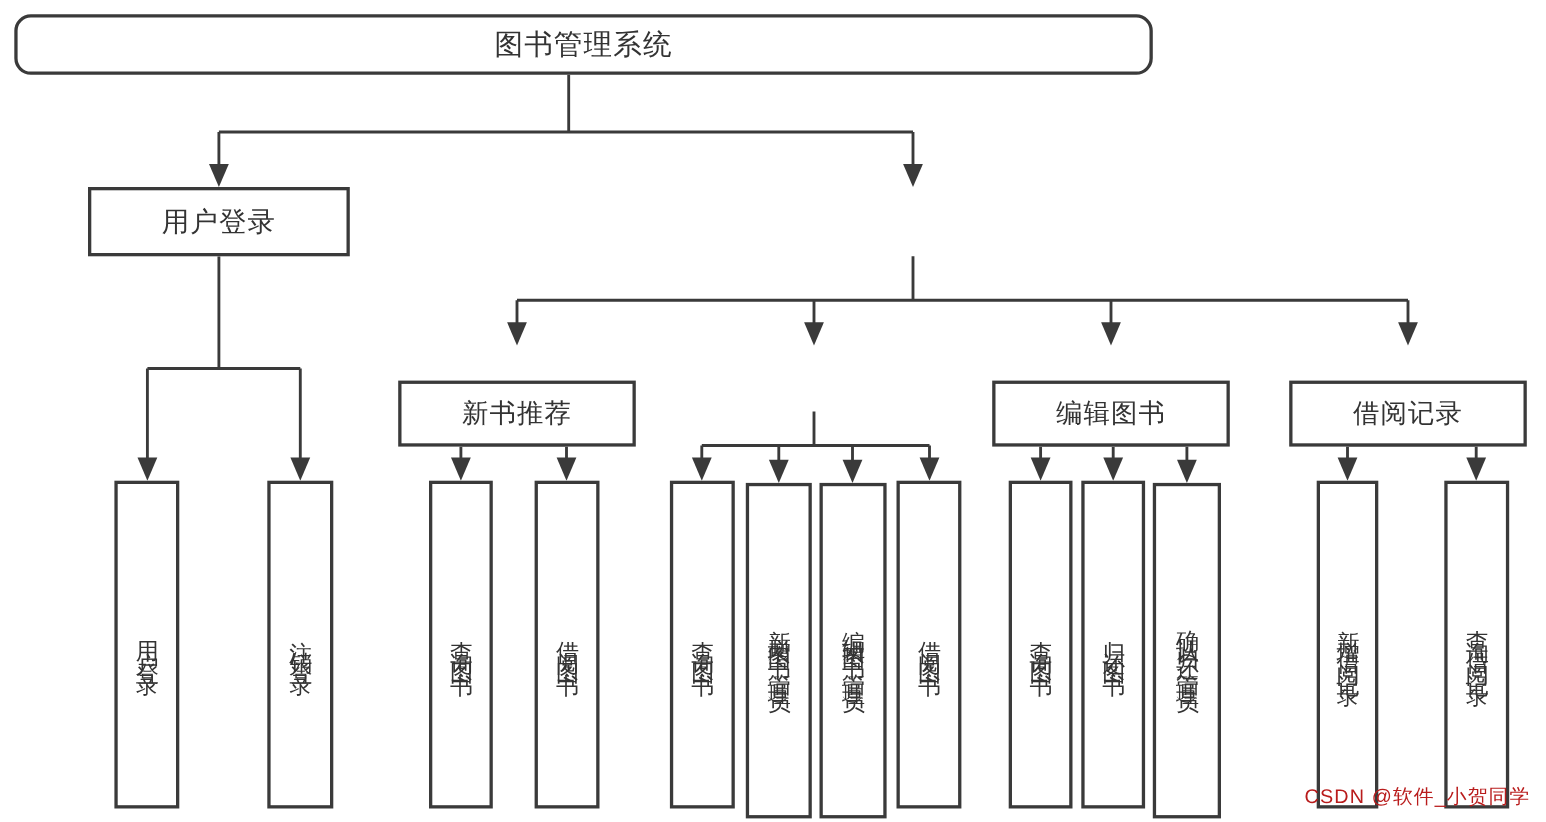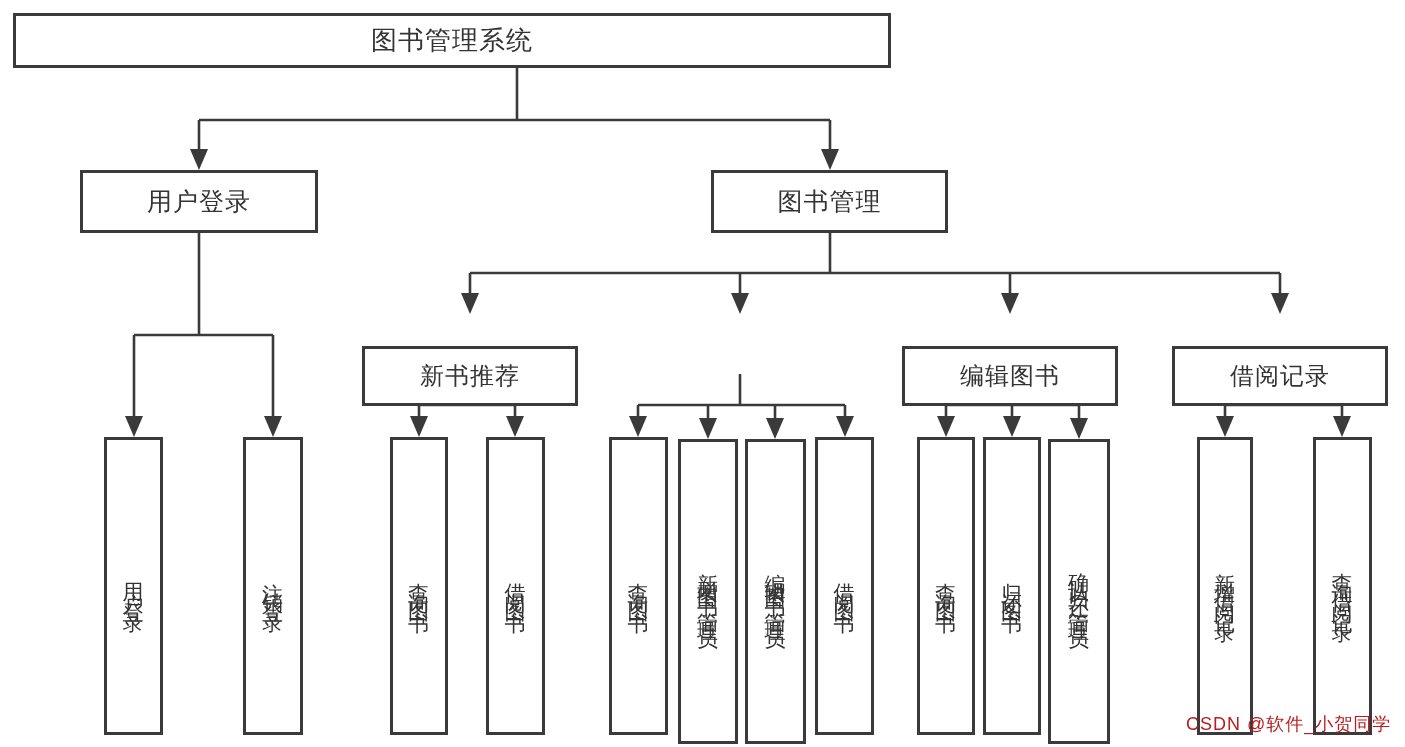--- a/index.html
+++ b/index.html
@@ -65,29 +65,26 @@
       <polygon points="766,418 784,418 775,439"></polygon>
       <polygon points="836,416 854,416 845,437"></polygon>
       <polygon points="937,416 955,416 946,437"></polygon>
       <polygon points="1003,416 1021,416 1012,437"></polygon>
       <polygon points="1070,418 1088,418 1079,439"></polygon>
       <polygon points="1216,416 1234,416 1225,437"></polygon>
       <polygon points="1333,416 1351,416 1342,437"></polygon>
     </g>
   </svg>
 
-  <div class="box root-box" style="left:13px; top:13px; width:878px; height:55px;">
+  <div class="box root-box" style="left:13px; top:13px; width:1035px; height:55px;border-radius:15px;">
     <span>图书管理系统</span>
   </div>
 
   <div class="box l2-box" style="left:80px; top:170px; width:238px; height:63px;">
     <span>用户登录</span>
-  </div>
-  <div class="box l2-box" style="left:711px; top:170px; width:237px; height:63px;">
-    <span>图书管理</span>
   </div>
 
   <div class="box l3-box" style="left:362px; top:314px; width:216px; height:60px;">
     <span>新书推荐</span>
   </div>
   <div class="box l3-box" style="left:902px; top:314px; width:216px; height:60px;">
     <span>编辑图书</span>
   </div>
   <div class="box l3-box" style="left:1172px; top:314px; width:216px; height:60px;">
     <span>借阅记录</span>

